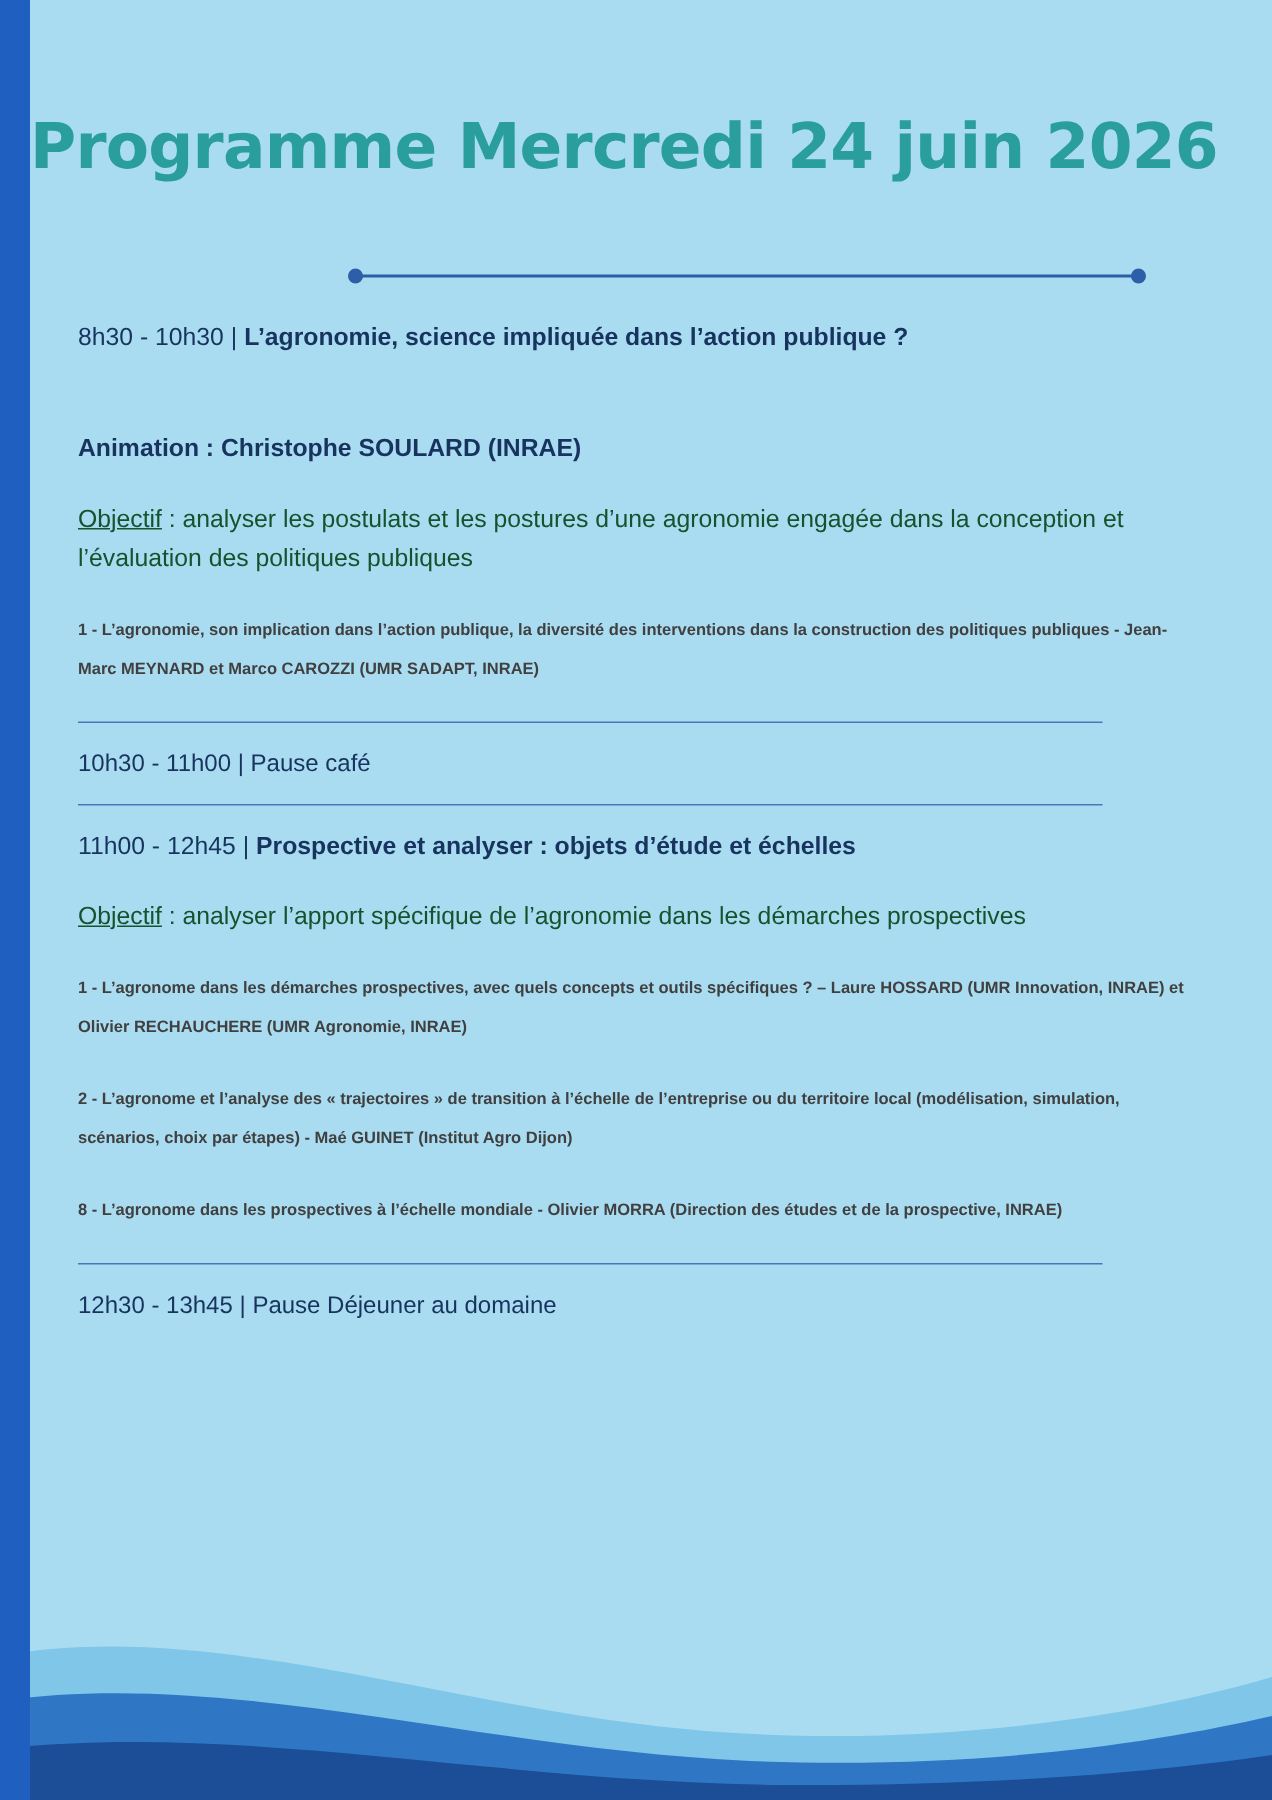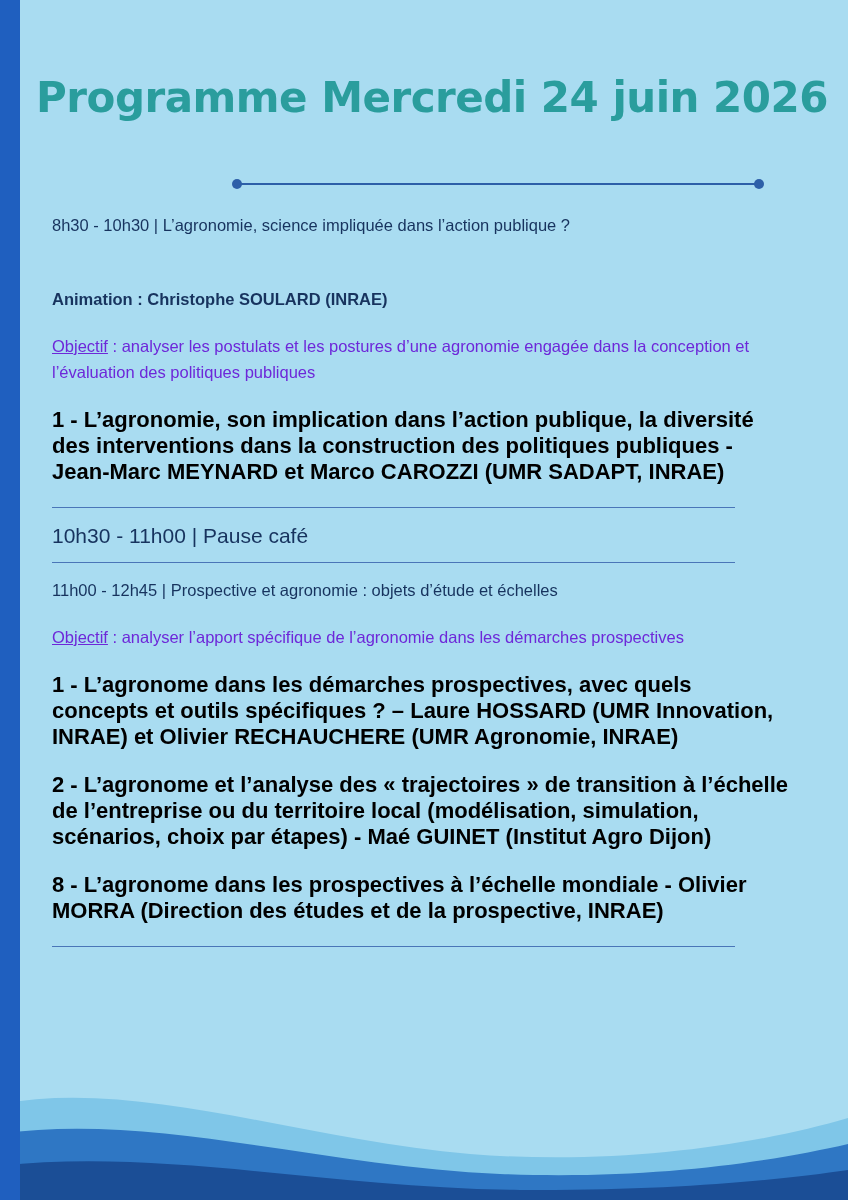--- a/index.html
+++ b/index.html
@@ -36,21 +36,21 @@
   .title {
     position: absolute;
     left: 20px;
     top: 73px;
     width: 808px;
     font-size: 42px;
     font-weight: bold;
     color: #2a9d9d;
     letter-spacing: -0.5px;
     font-family: "DejaVu Sans", sans-serif;
-    text-align: right;
+    text-align: left;
     white-space: nowrap;
   }
 
   
   .dot-rule {
     position: absolute;
     left: 232px;
     top: 179px;
     width: 532px;
     height: 10px;
@@ -84,50 +84,50 @@
   .block { margin-bottom: 0; }
 
   .session-head {
     font-size: 16.5px;
     line-height: 27px;
     color: #17335e;
     margin-bottom: 20px;
   }
   .session-head .time { font-weight: normal; }
   .session-head .sep { font-weight: normal; }
-  .session-head .ttl { font-weight: normal; text-align: right; }
+  .session-head .ttl { font-weight: bold; text-align: right; }
   .session-head .anim { font-weight: bold; display: block; margin-top: 47px; }
 
   .objective {
     font-size: 16.5px;
     line-height: 26px;
-    color: #6d28d9;
+    color: #14532d;
     margin-bottom: 22px;
   }
   .objective .obj-label {
     text-decoration: underline;
   }
 
   .item {
-    font-size: 22px;
+    font-size: 11px;
     line-height: 26px;
     font-weight: bold;
-    color: #000000;
+    color: #404040;
     margin-bottom: 22px;
   }
 
   .hr {
     height: 1px;
     background: #4a76b8;
     width: 683px;
     margin: 12px 0 14px 0;
   }
 
   .break-line {
-    font-size: 21px;
+    font-size: 16px;
     line-height: 27px;
     color: #17335e;
     margin-bottom: 13px;
   }
 
   
   .waves {
     position: absolute;
     left: 0;
     bottom: 0;
@@ -171,34 +171,35 @@
     <div class="hr"></div>
 
     <div class="break-line">10h30 - 11h00 | Pause café</div>
 
     <div class="hr"></div>
 
     <div class="block">
       <div class="session-head">
         <span class="time">11h00 - 12h45</span>
         <span class="sep">|</span>
-        <span class="ttl">Prospective et agronomie : objets d’étude et échelles</span>
+        <span class="ttl">Prospective et analyser : objets d’étude et échelles</span>
       </div>
 
       <div class="objective">
         <span class="obj-label">Objectif</span><span> : analyser l’apport spécifique de l’agronomie dans les démarches prospectives</span>
       </div>
 
       <div class="item">1 - L’agronome dans les démarches prospectives, avec quels concepts et outils spécifiques ? – Laure HOSSARD (UMR Innovation, INRAE) et Olivier RECHAUCHERE (UMR Agronomie, INRAE)</div>
       <div class="item">2 - L’agronome et l’analyse des « trajectoires » de transition à l’échelle de l’entreprise ou du territoire local (modélisation, simulation, scénarios, choix par étapes) - Maé GUINET (Institut Agro Dijon)</div>
       <div class="item">8 - L’agronome dans les prospectives à l’échelle mondiale - Olivier MORRA (Direction des études et de la prospective, INRAE)</div>
     </div>
 
     <div class="hr"></div>
 
+    <div class="break-line">12h30 - 13h45 | Pause Déjeuner au domaine</div>
   </div>
 
   <svg class="waves" viewBox="0 0 848 130" preserveAspectRatio="none">
     <path d="M0,34 C140,8 300,70 470,84 C620,96 760,74 848,48 L848,130 L0,130 Z" fill="#7fc6e8"></path>
     <path d="M0,64 C150,42 320,96 500,104 C650,110 770,92 848,74 L848,130 L0,130 Z" fill="#2f77c4"></path>
     <path d="M0,96 C160,78 330,118 520,120 C670,121 780,110 848,100 L848,130 L0,130 Z" fill="#1b4e96"></path>
   </svg>
 
 </div>
 

